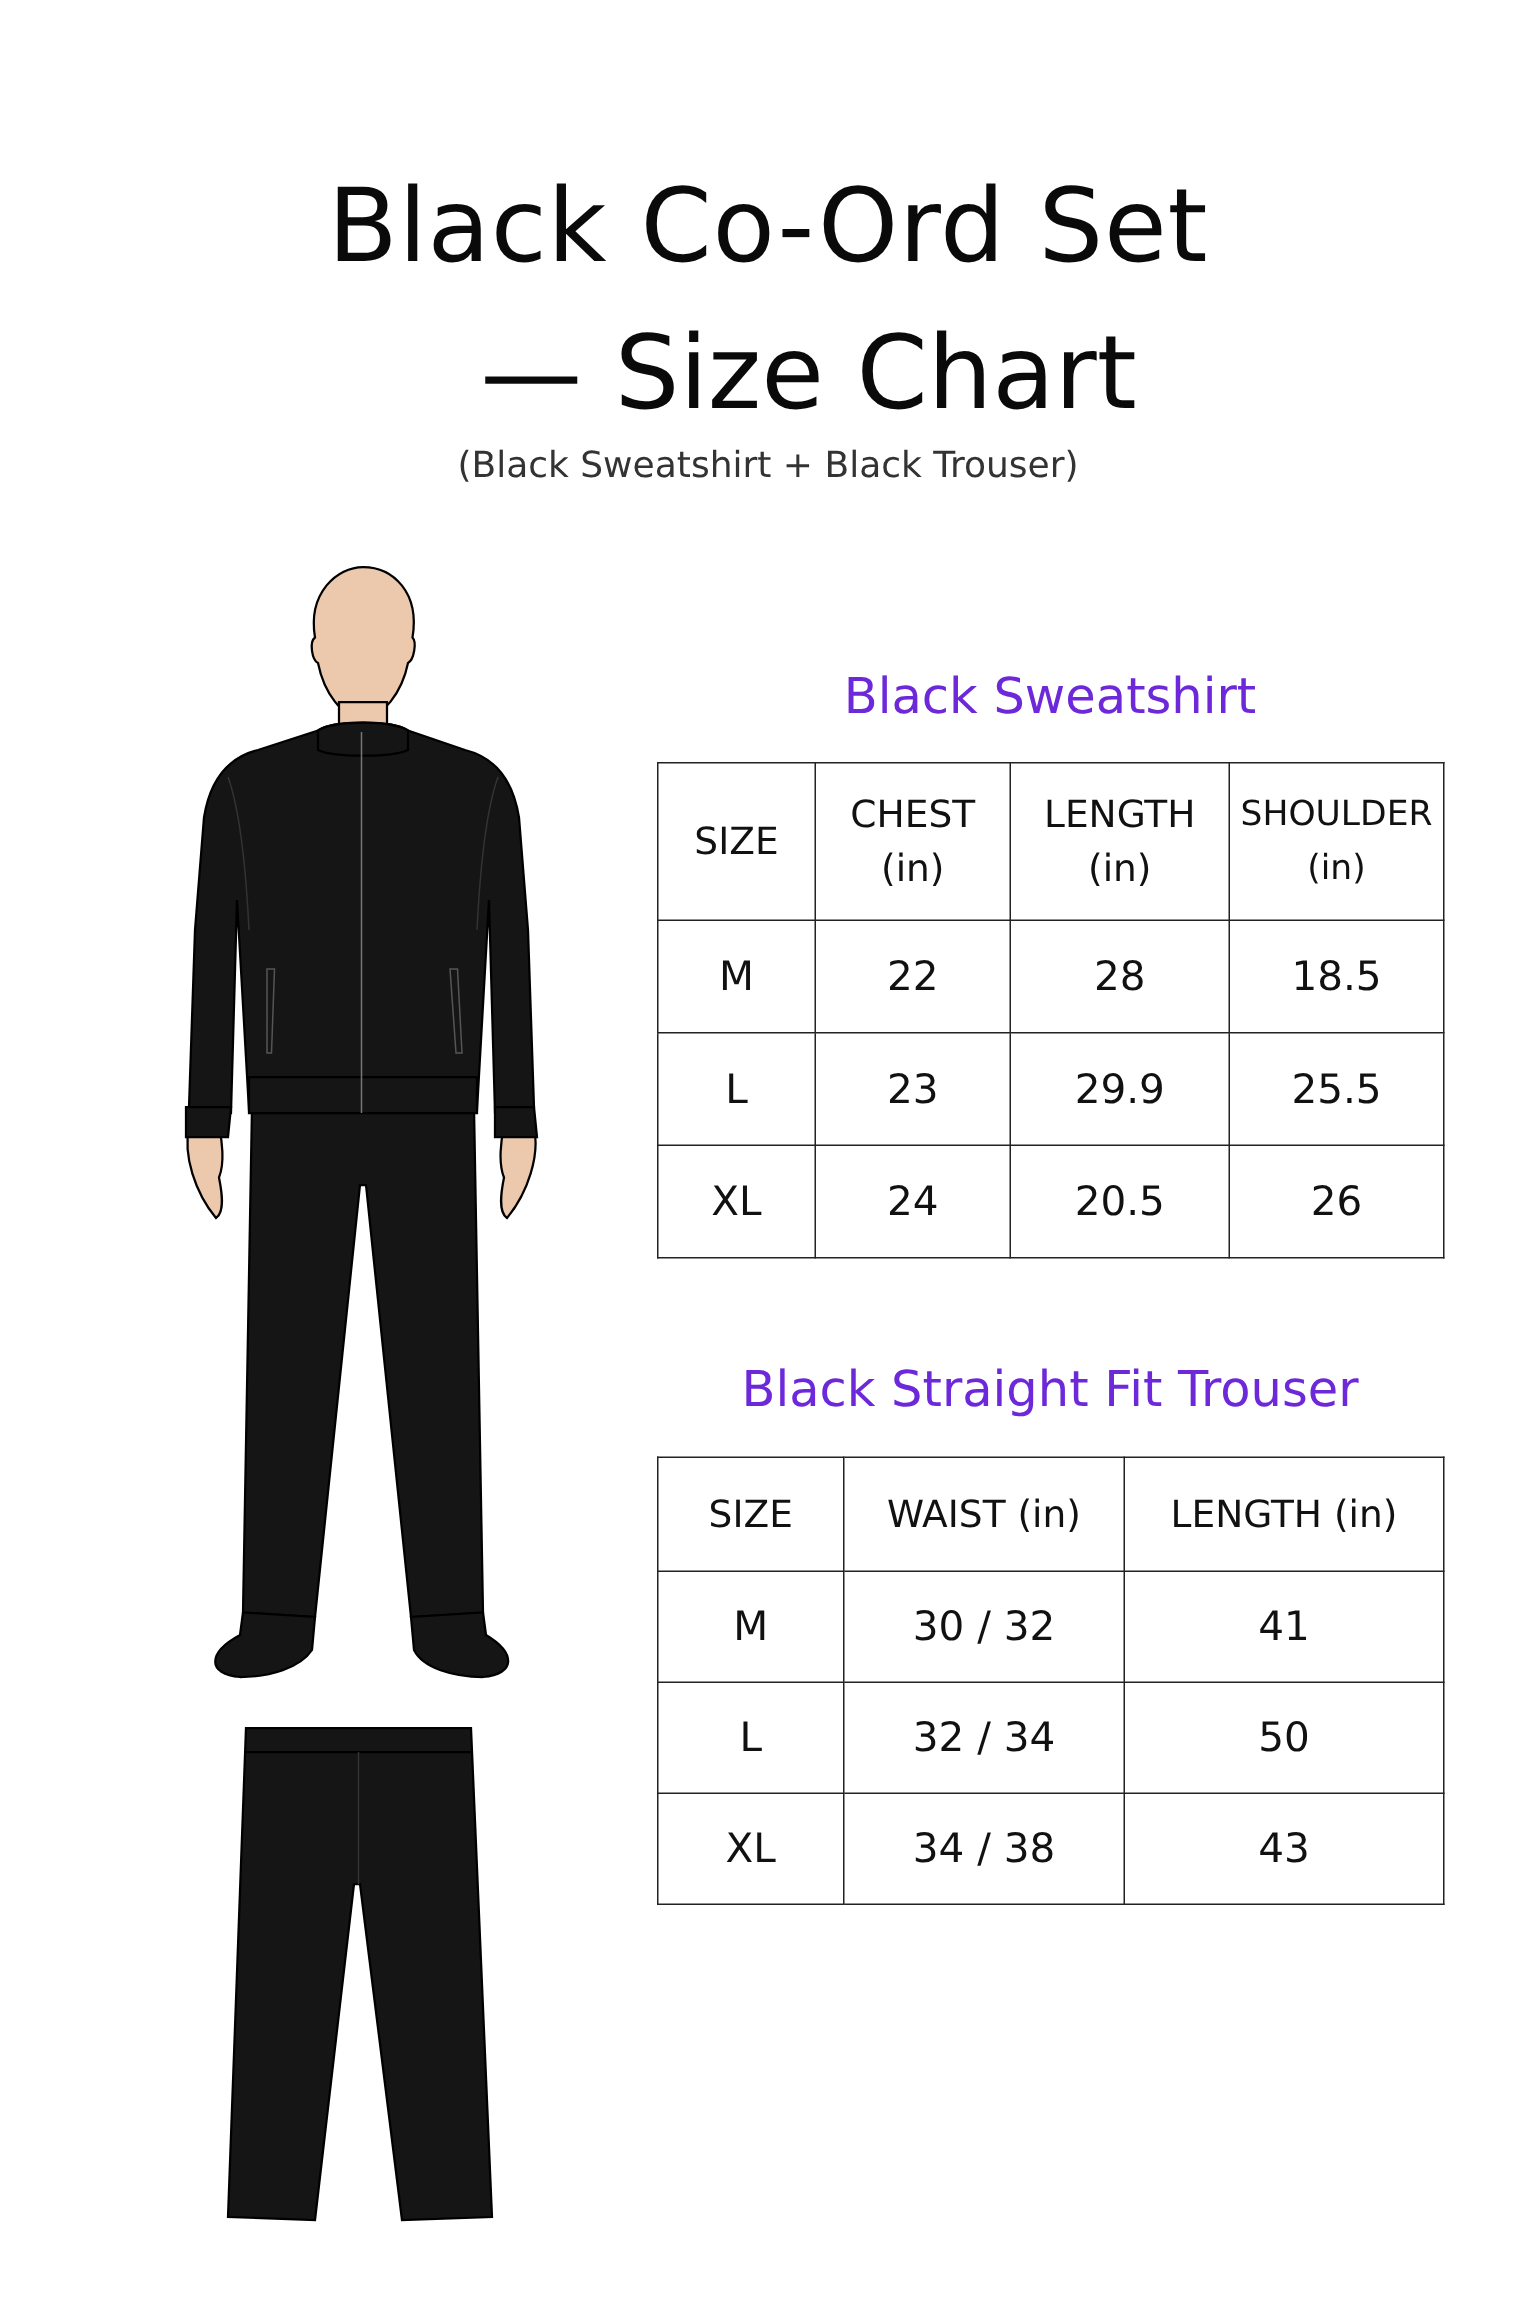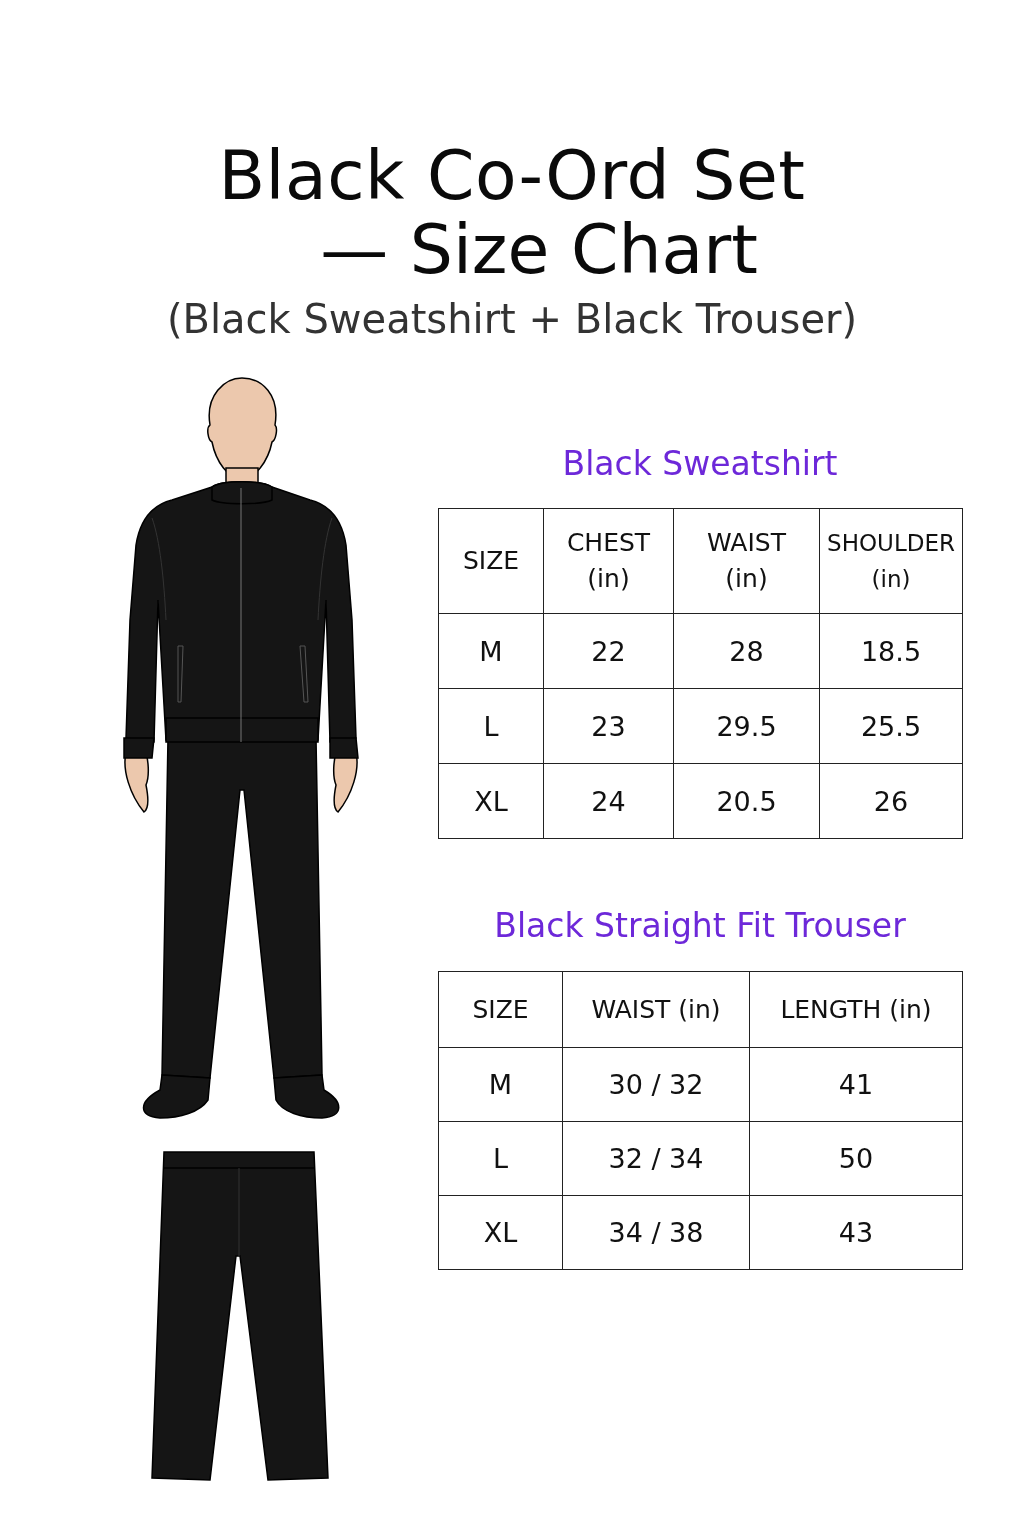--- a/index.html
+++ b/index.html
@@ -1,20 +1,20 @@
 <!DOCTYPE html>
 <html><head>
 <meta charset="utf-8">
 <style>
   html, body { margin:0; padding:0; background:#ffffff; }
   body { width:1024px; height:1536px; position:relative; overflow:hidden; font-family:"DejaVu Sans", sans-serif; color:#111; }
   .title { position:absolute; left:0; width:1024px; text-align:center; font-weight:normal; color:#0a0a0a; }
-  .t1 { top:136px; font-size:68px; letter-spacing:0.5px; }
+  .t1 { top:112px; font-size:68px; letter-spacing:0.5px; }
   .t2 { top:210px; font-size:68px;margin-left:27px; }
-  .t3 { top:296px; font-size:40px; color:#333; }
+  .t3 { top:296px; font-size:24px; color:#333; }
   .figure { position:absolute; left:100px; top:370px; width:290px; height:1120px; }
   .sec-title { position:absolute; font-size:33px; text-align:center; color:#6d28d9; }
   table.chart { position:absolute; border-collapse:collapse; table-layout:fixed; font-size:27px;padding-left:11px; }
   table.chart td, table.chart th { border:1.5px solid #222; text-align:center; vertical-align:middle; font-weight:normal; padding:0; }
   table.chart th { font-size:25px; line-height:36px; }
   #sweat-title { left:438px; width:524px; top:444px; }
   #sweat-table { left:438px; top:508px; width:524px; }
   #sweat-table th { height:104px; }
   #sweat-table td { height:74px; }
   #sweat-table th.shoulder { font-size:23px; }
@@ -80,38 +80,38 @@
       <col style="width:143px">
     </colgroup>
   <tbody>
       <tr>
     <th><span>SIZE</span></th>
     <th>
           <span class="sub">CHEST</span>
           <span class="sub">(in)</span>
         </th>
     <th>
-          <span class="sub">WAIST</span>
+          <span class="sub">LENGTH</span>
           <span class="sub">(in)</span>
         </th>
     <th class="shoulder">
           <span class="sub">SHOULDER</span>
           <span class="sub">(in)</span>
         </th>
   </tr>
   <tr>
     <td>M</td>
     <td>22</td>
     <td>28</td>
     <td>18.5</td>
   </tr>
   <tr>
     <td>L</td>
     <td>23</td>
-    <td>29.5</td>
+    <td>29.9</td>
     <td>25.5</td>
   </tr>
   <tr>
     <td>XL</td>
     <td>24</td>
     <td>20.5</td>
     <td>26</td>
   </tr>
 </tbody>
   </table>

